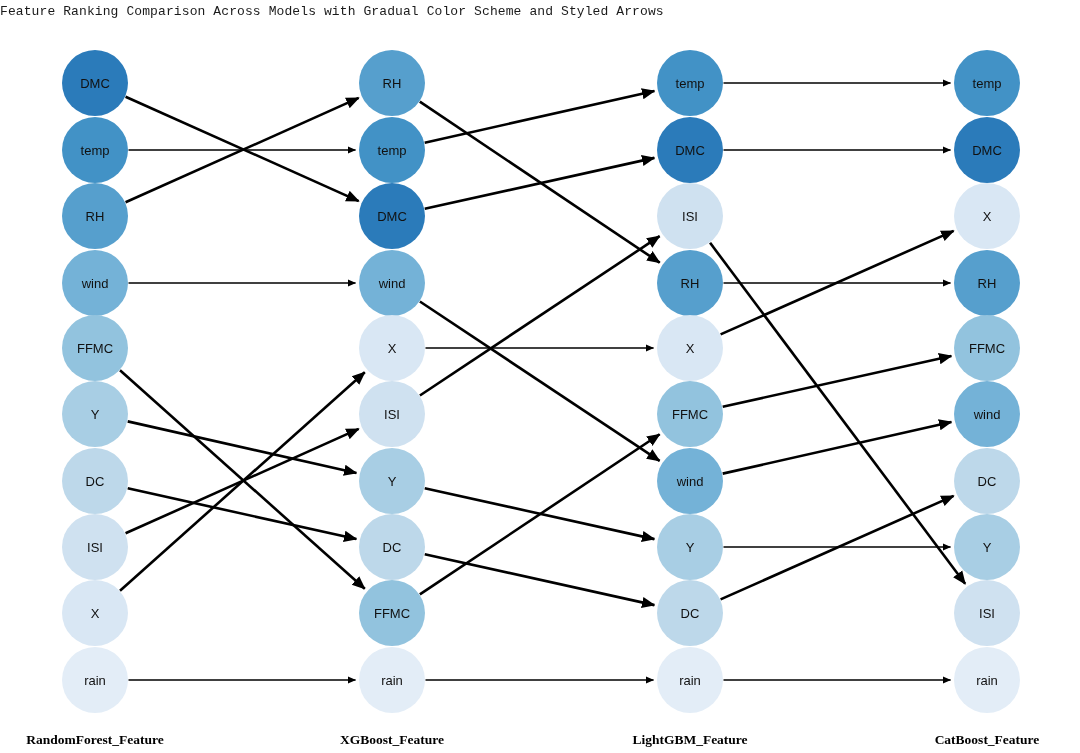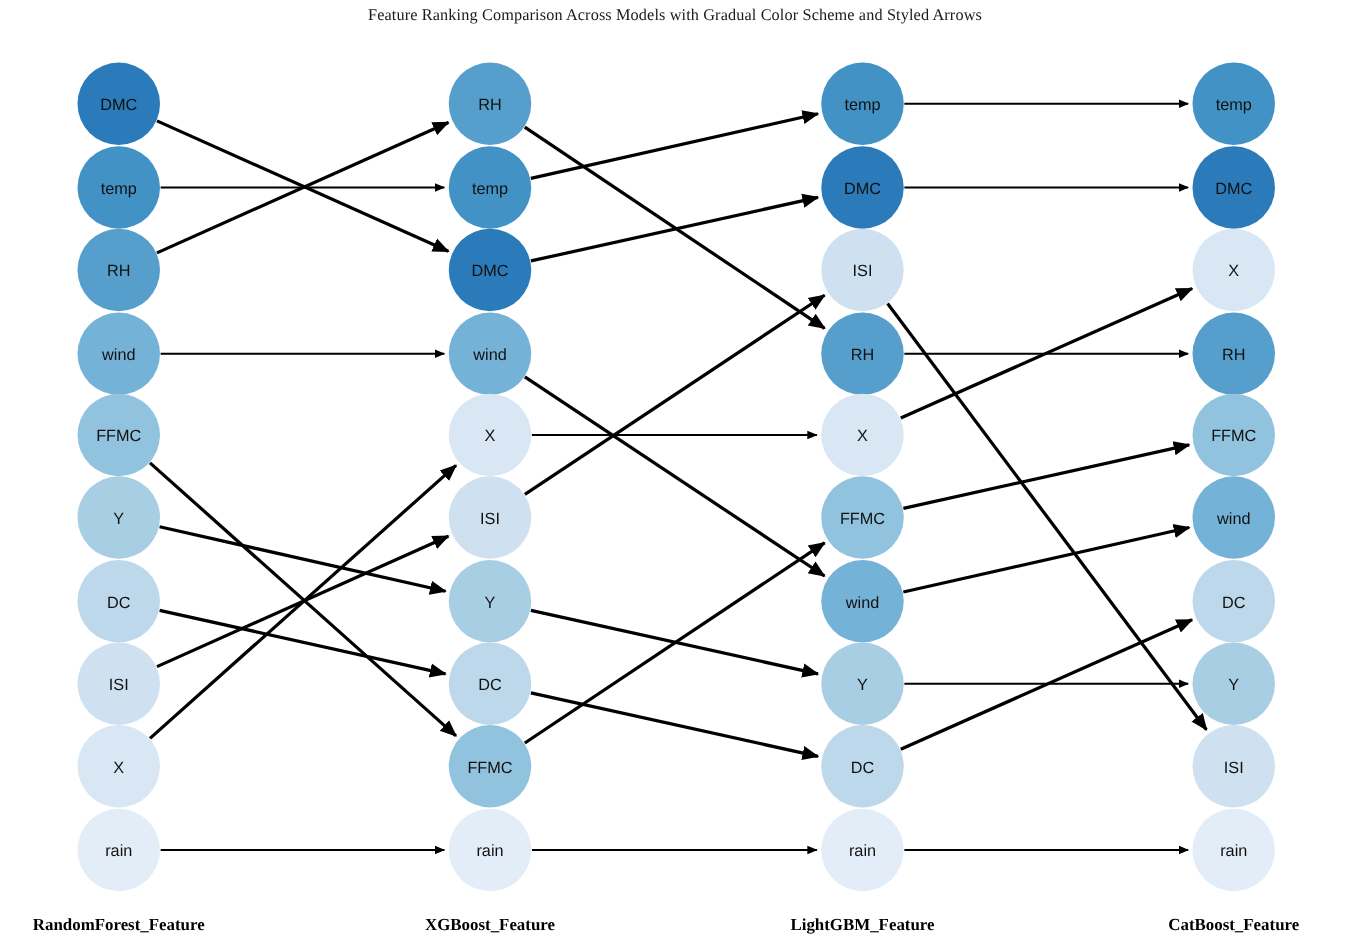--- a/index.html
+++ b/index.html
@@ -1,21 +1,21 @@
 <!DOCTYPE html>
 <html><head>
 <meta charset="utf-8">
 <title>Feature Ranking Comparison</title>
 <style>
   html,body{margin:0;padding:0;background:#ffffff;}
   body{width:1080px;height:753px;position:relative;overflow:hidden;
        font-family:"Liberation Sans",sans-serif;}
   #chart-title{
-    position:absolute;left:0;top:4px;width:1080px;text-align:center;
-    font-family:Liberation Serif, serif;font-size:13px;color:#1a1a1a;
+    position:absolute;left:0;top:4px;width:1080px;text-align:left;
+    font-family:Liberation Mono, monospace;font-size:13px;color:#1a1a1a;
     letter-spacing:.1px;
   }
   #graph{position:absolute;left:0;top:0;width:1080px;height:753px;}
   .node-circle{stroke:none;}
   .node-label{
     font-family:"Liberation Sans",sans-serif;font-size:13px;fill:#111111;
     text-anchor:middle;dominant-baseline:central;
   }
   .edge-line{stroke:#000000;fill:none;}
   .col-label{

